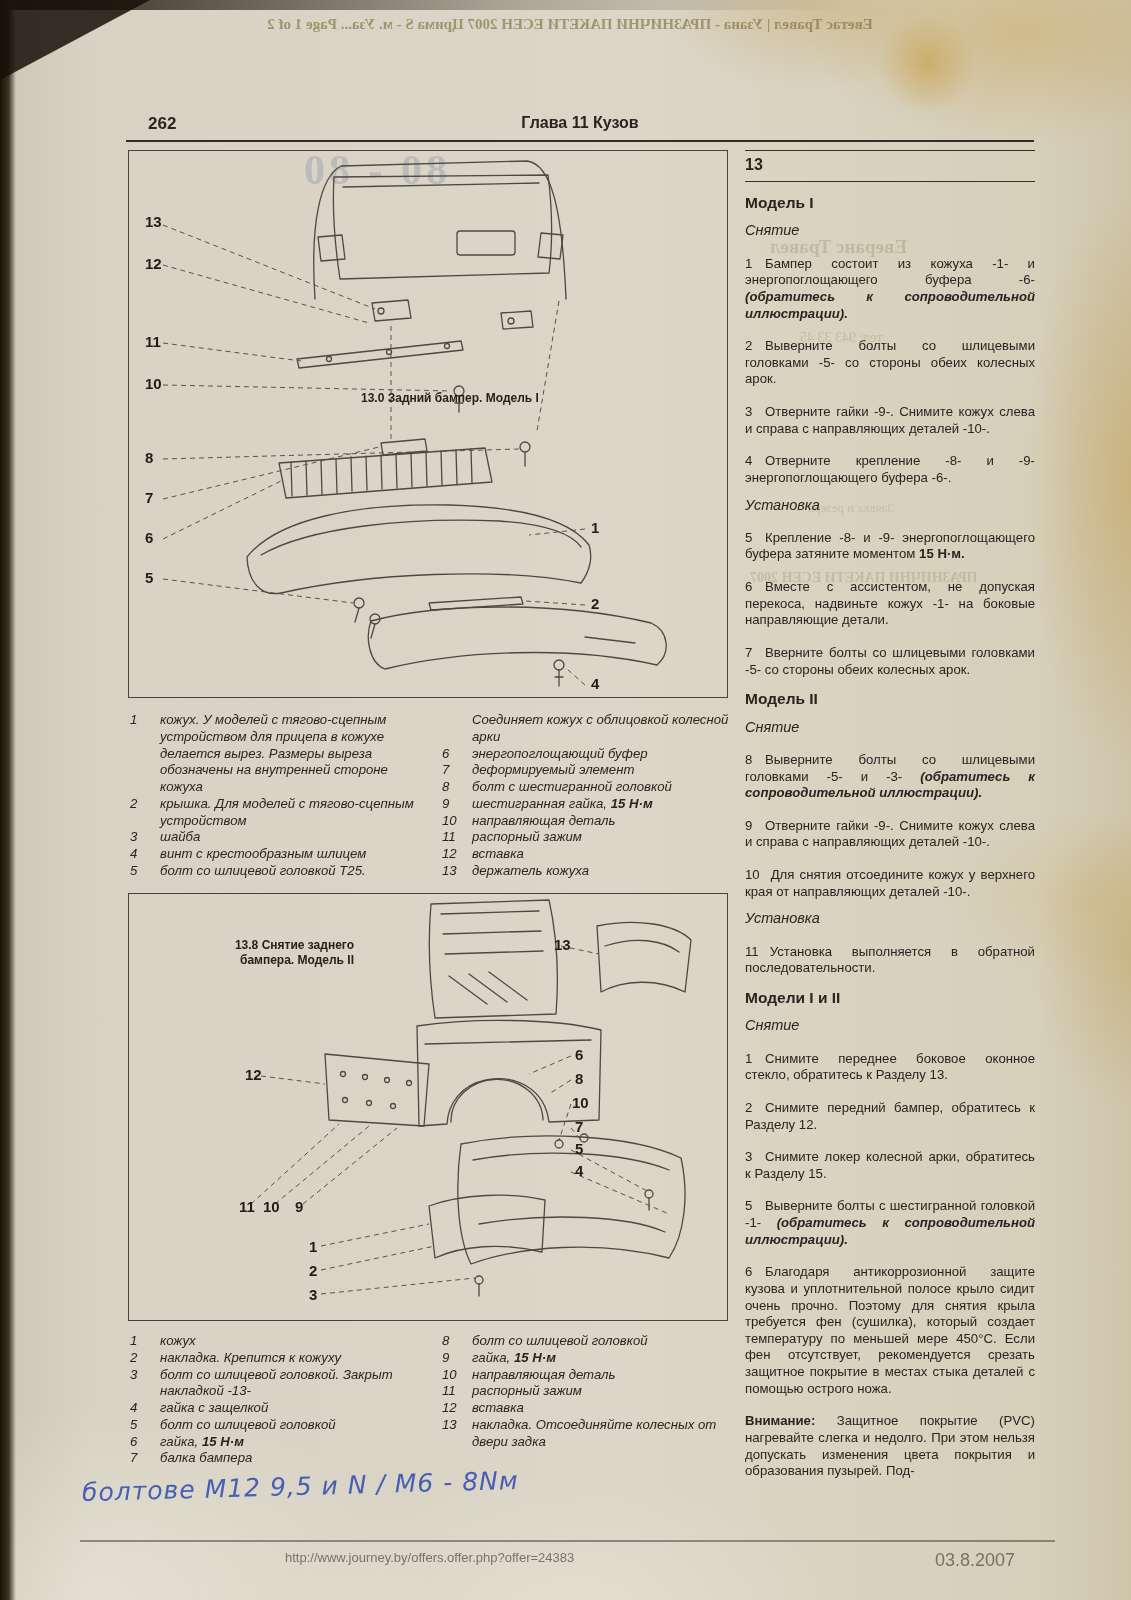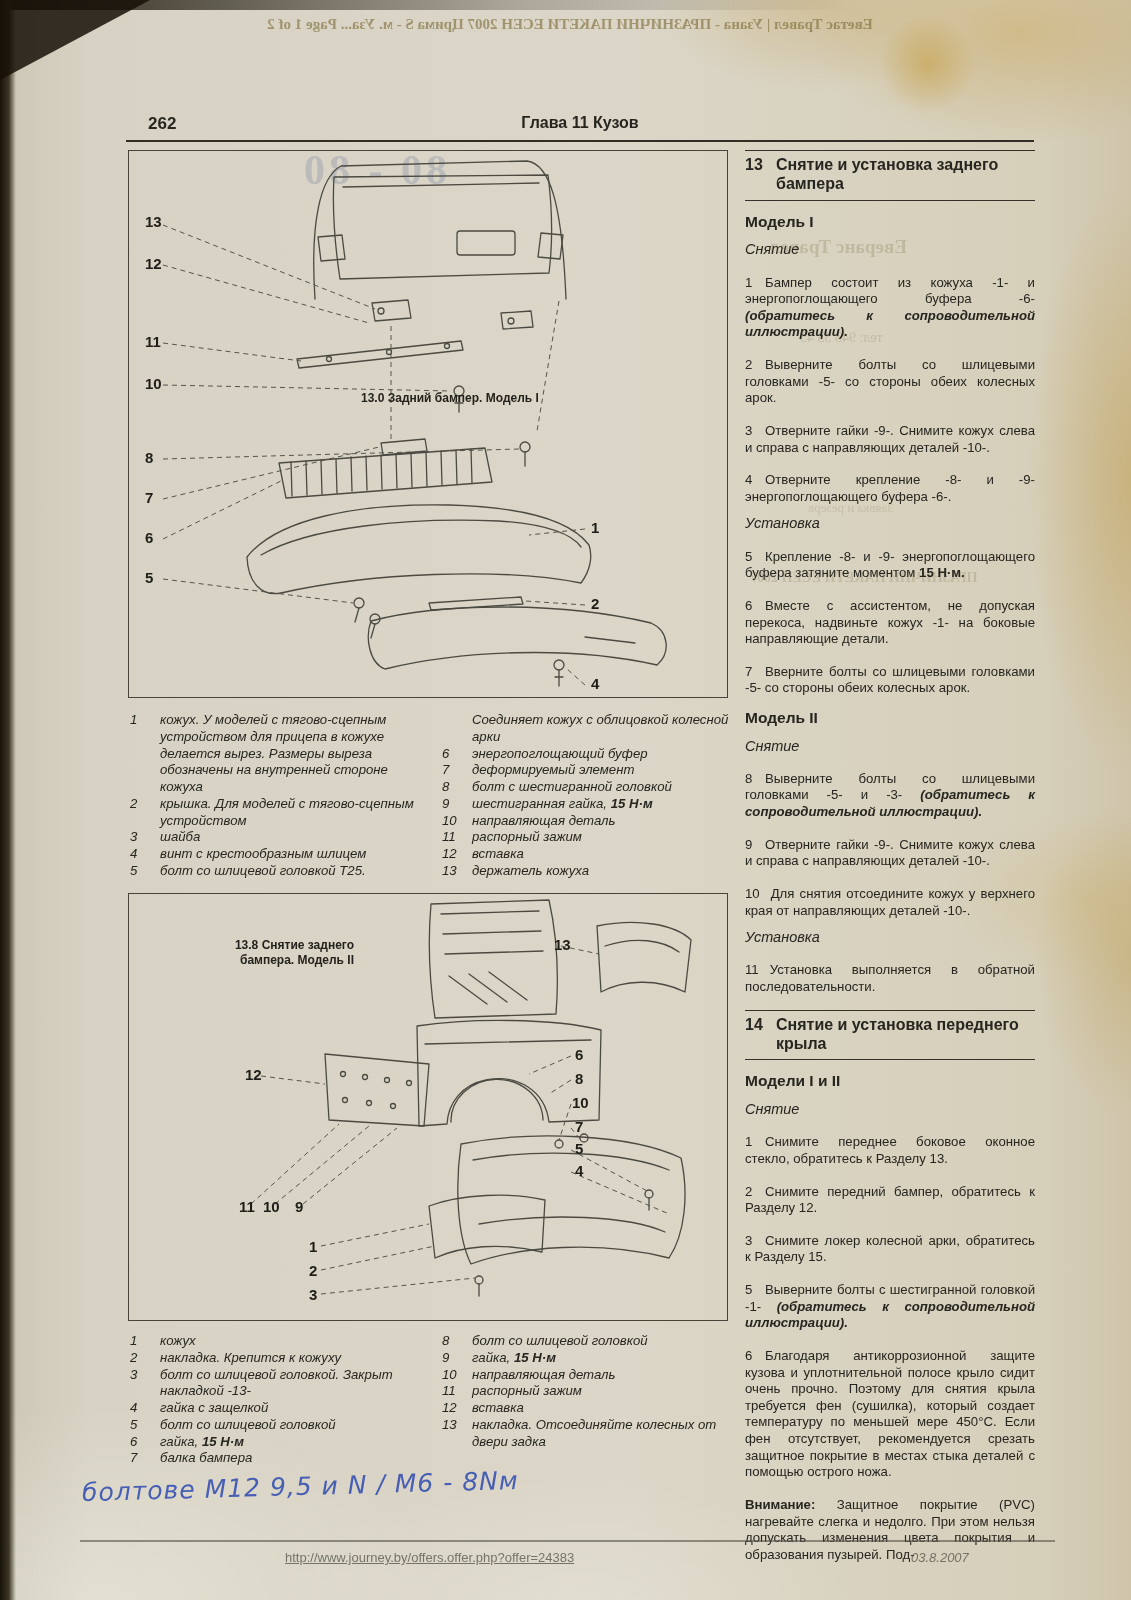--- a/index.html
+++ b/index.html
@@ -69,22 +69,22 @@
   .model { font-weight:bold; font-size:15.5px; margin:11px 0 3px; }
   .stage { font-style:italic; font-size:14.5px; margin:9px 0 3px; }
   .step { text-align:justify; margin:16px 0 1px; }
   .snum { display:inline-block; min-width:9px; margin-right:11px; }
   .snum:empty { min-width:0; margin-right:0; }
   .bi { font-style:italic; }
 
   
   .footer-rule { position:absolute; left:80px; top:1540px; width:975px; height:1.5px;
     background:#56524a; opacity:.6; }
-  .footer-url { position:absolute; left:285px; top:1550px; font-size:13px; color:#5c5950; opacity:.8;text-decoration:underline; }
-  .footer-date { position:absolute; left:911px; top:1550px; font-size:13px; color:#5c5950; opacity:.8;font-style:italic; }
+  .footer-url { position:absolute; left:285px; top:1550px; font-size:13px; color:#5c5950; opacity:.8; }
+  .footer-date { position:absolute; left:935px; top:1550px; font-size:18px; color:#5c5950; opacity:.8; }
 
   
   .handwriting { position:absolute; left:82px; top:1472px; font-family:"DejaVu Sans", sans-serif;
     font-style:italic; font-size:25px; color:#3752b2; transform:rotate(-1.6deg);
     letter-spacing:1px; opacity:.9; white-space:nowrap; }
 </style>
 </head>
 <body>
 
 <div class="sheet">
@@ -357,21 +357,20 @@
         <span class="lnum">13</span>
         <span class="ltxt"><span>накладка. Отсоединяйте колесных от двери задка</span><b></b></span>
       </div>
       </div>
   </div>
 
   <div class="rightcol">
 
     <div class="sec-head">
       <span class="sec-num">13</span>
-      <span class="sec-title">Снятие и установка заднего бампера</span>
     </div>
 
     <div class="model">Модель I</div>
     <div class="stage">Снятие</div>
     <div>
 
     <p class="step"><span class="snum">1</span><b></b><span>Бампер состоит из кожуха -1- и энергопоглощающего буфера -6- </span><b class="bi">(обратитесь к сопроводительной иллюстрации).</b><b></b></p>
         <p class="step"><span class="snum">2</span><b></b><span>Выверните болты со шлицевыми головками -5- со стороны обеих колесных арок.</span><b class="bi"></b><b></b></p>
         <p class="step"><span class="snum">3</span><b></b><span>Отверните гайки -9-. Снимите кожух слева и справа с направляющих деталей -10-.</span><b class="bi"></b><b></b></p>
         <p class="step"><span class="snum">4</span><b></b><span>Отверните крепление -8- и -9- энергопоглощающего буфера -6-.</span><b class="bi"></b><b></b></p>
@@ -393,24 +392,20 @@
         <p class="step"><span class="snum">9</span><b></b><span>Отверните гайки -9-. Снимите кожух слева и справа с направляющих деталей -10-.</span><b class="bi"></b><b></b></p>
         <p class="step"><span class="snum">10</span><b></b><span>Для снятия отсоедините кожух у верхнего края от направляющих деталей -10-.</span><b class="bi"></b><b></b></p>
       </div>
 
     <div class="stage">Установка</div>
     <div>
 
     <p class="step"><span class="snum">11</span><b></b><span>Установка выполняется в обратной последовательности.</span><b class="bi"></b><b></b></p>
       </div>
 
-    <div class="sec-head second">
-      <span class="sec-num">14</span>
-      <span class="sec-title">Снятие и установка переднего крыла</span>
-    </div>
 
     <div class="model">Модели I и II</div>
     <div class="stage">Снятие</div>
     <div>
 
     <p class="step"><span class="snum">1</span><b></b><span>Снимите переднее боковое оконное стекло, обратитесь к Разделу 13.</span><b class="bi"></b><b></b></p>
         <p class="step"><span class="snum">2</span><b></b><span>Снимите передний бампер, обратитесь к Разделу 12.</span><b class="bi"></b><b></b></p>
         <p class="step"><span class="snum">3</span><b></b><span>Снимите локер колесной арки, обратитесь к Разделу 15.</span><b class="bi"></b><b></b></p>
         <p class="step"><span class="snum">5</span><b></b><span>Выверните болты с шестигранной головкой -1- </span><b class="bi">(обратитесь к сопроводительной иллюстрации).</b><b></b></p>
         <p class="step"><span class="snum">6</span><b></b><span>Благодаря антикоррозионной защите кузова и уплотнительной полосе крыло сидит очень прочно. Поэтому для снятия крыла требуется фен (сушилка), который создает температуру по меньшей мере 450°C. Если фен отсутствует, рекомендуется срезать защитное покрытие в местах стыка деталей с помощью острого ножа.</span><b class="bi"></b><b></b></p>

